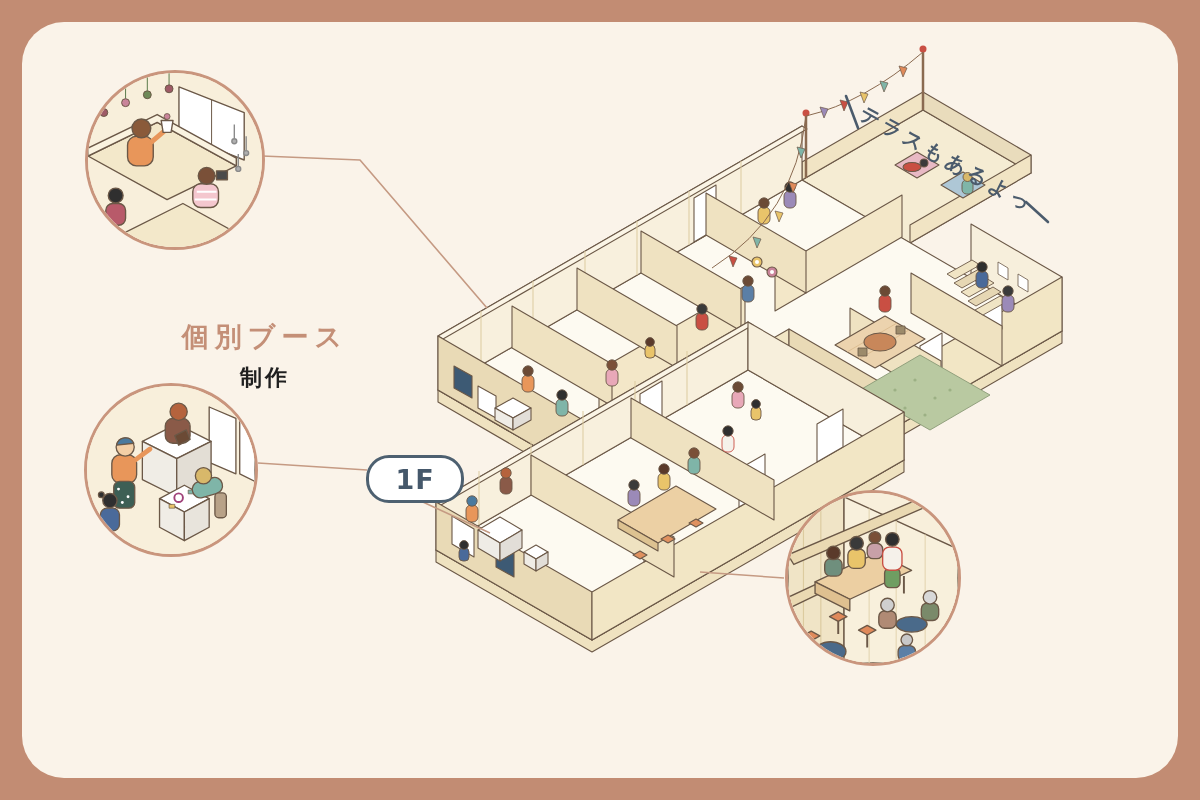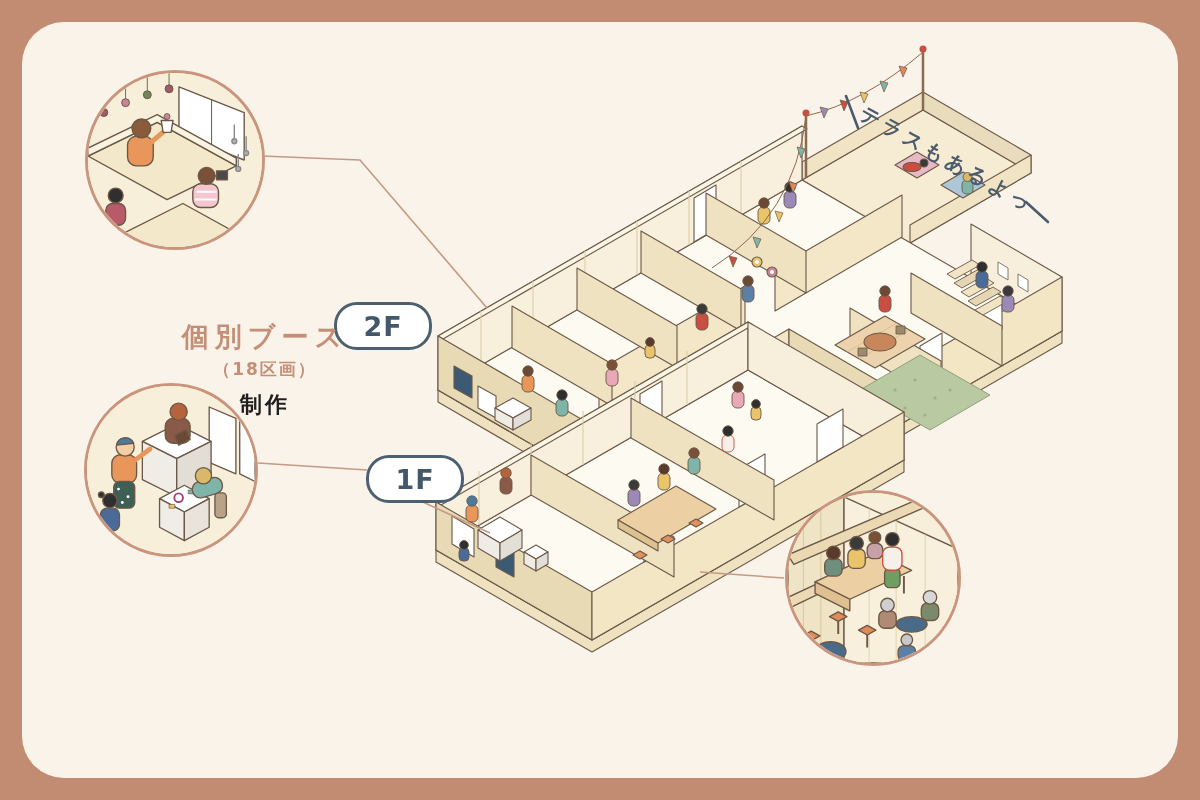--- a/index.html
+++ b/index.html
@@ -292,23 +292,20 @@
         <line x1="700" y1="572" x2="784" y2="578"></line>
       </g>
 
       <g stroke="#4b5b6c" stroke-width="2.6" stroke-linecap="round">
         <line x1="846" y1="96" x2="858" y2="128"></line>
         <line x1="1026" y1="202" x2="1048" y2="222"></line>
       </g>
     </g>
   </svg>
 
-  <div class="pill pill-2f">
-    <span>2F</span>
-  </div>
   <div class="pill pill-1f">
     <span>1F</span>
   </div>
 
   <div class="terrace-note">テラスもあるよっ</div>
 
   <div class="callout c-booth">
     <div class="ring" style="width:180px;height:180px;">
       <svg viewBox="0 0 176 176" width="174" height="174">
         <g stroke="#6b5847" stroke-width="1.4" stroke-linejoin="round">
@@ -352,21 +349,20 @@
             <line x1="160" y1="64" x2="160" y2="78"></line>
               <circle cx="160" cy="81" r="2.5" fill="#b0b0b0"></circle>
             <line x1="152" y1="82" x2="152" y2="94"></line>
               <circle cx="152" cy="97" r="2.5" fill="#b0b0b0"></circle>
           </g>
         </g>
       </svg>
     </div>
     <div class="booth-text">
       <div class="t-salmon title-lg">個別ブース</div>
-      <div class="t-salmon sub">（18区画）</div>
       <div class="t-ink note">制作</div>
     </div>
   </div>
 
   <div class="callout c-shop">
     <div class="ring" style="width:174px;height:174px;">
       <svg viewBox="0 0 176 176" width="168" height="168">
         <g stroke="#6b5847" stroke-width="1.4" stroke-linejoin="round">
           <rect x="-2" y="-2" width="180" height="180" fill="#f8efdb" stroke="none"></rect>
           <polygon points="128,22 156,34 156,92 128,80" fill="#ffffff"></polygon>

